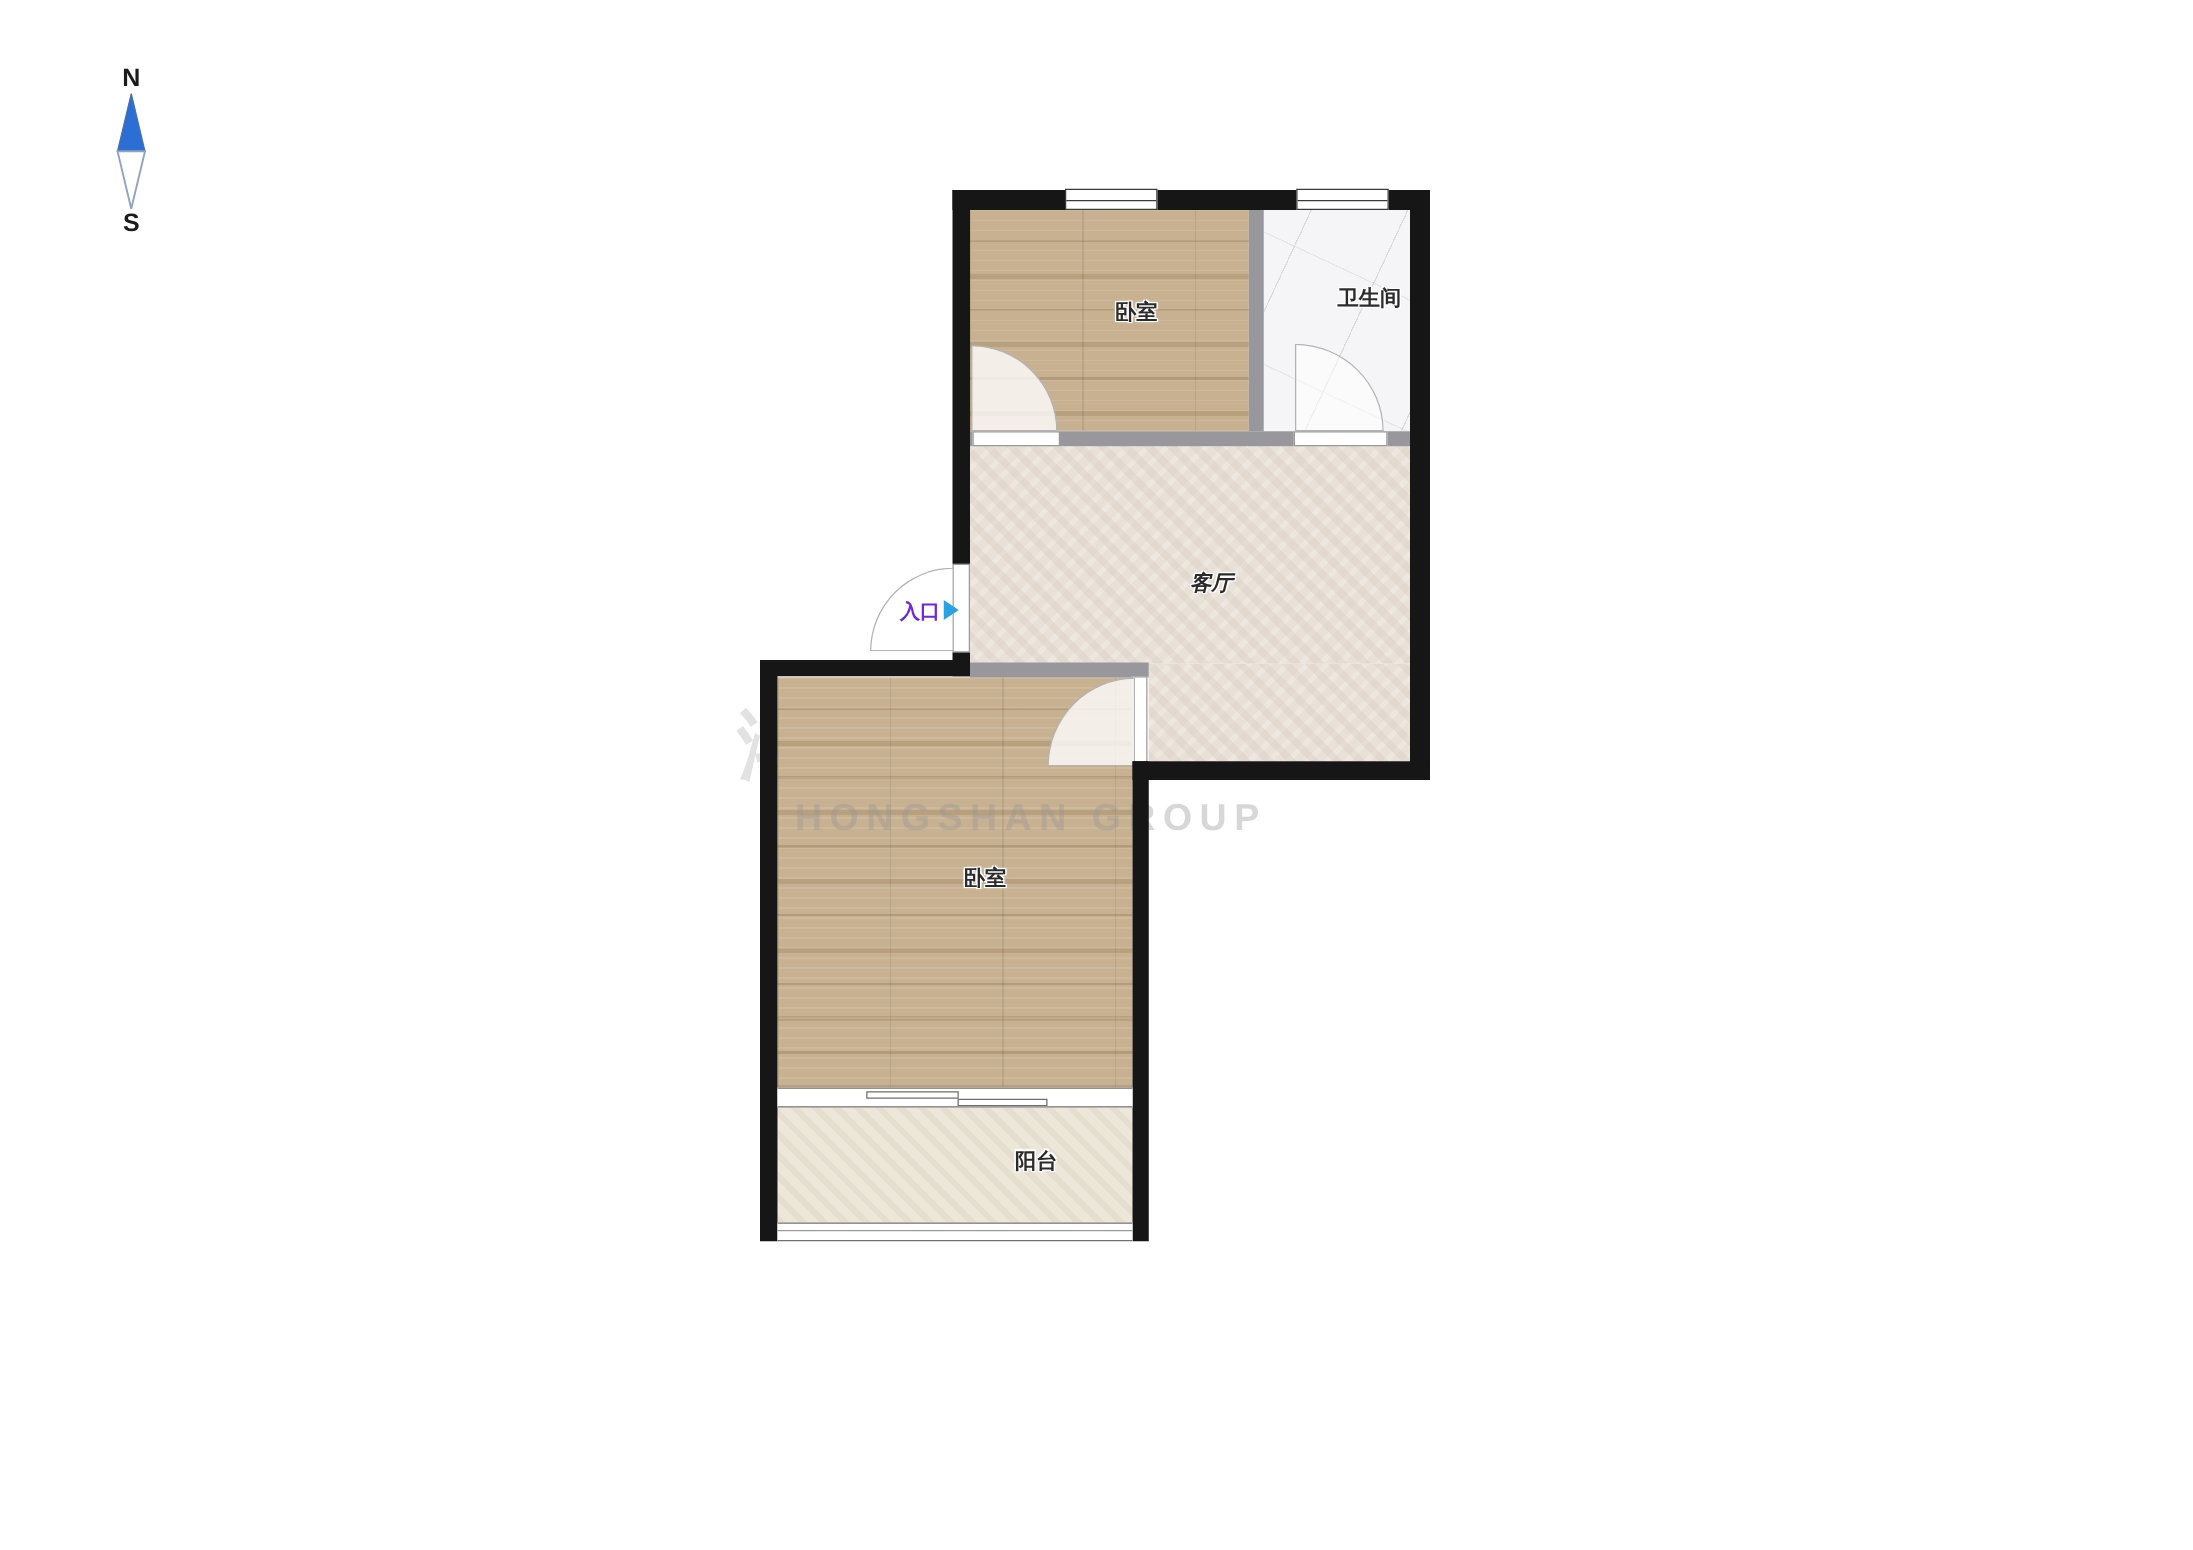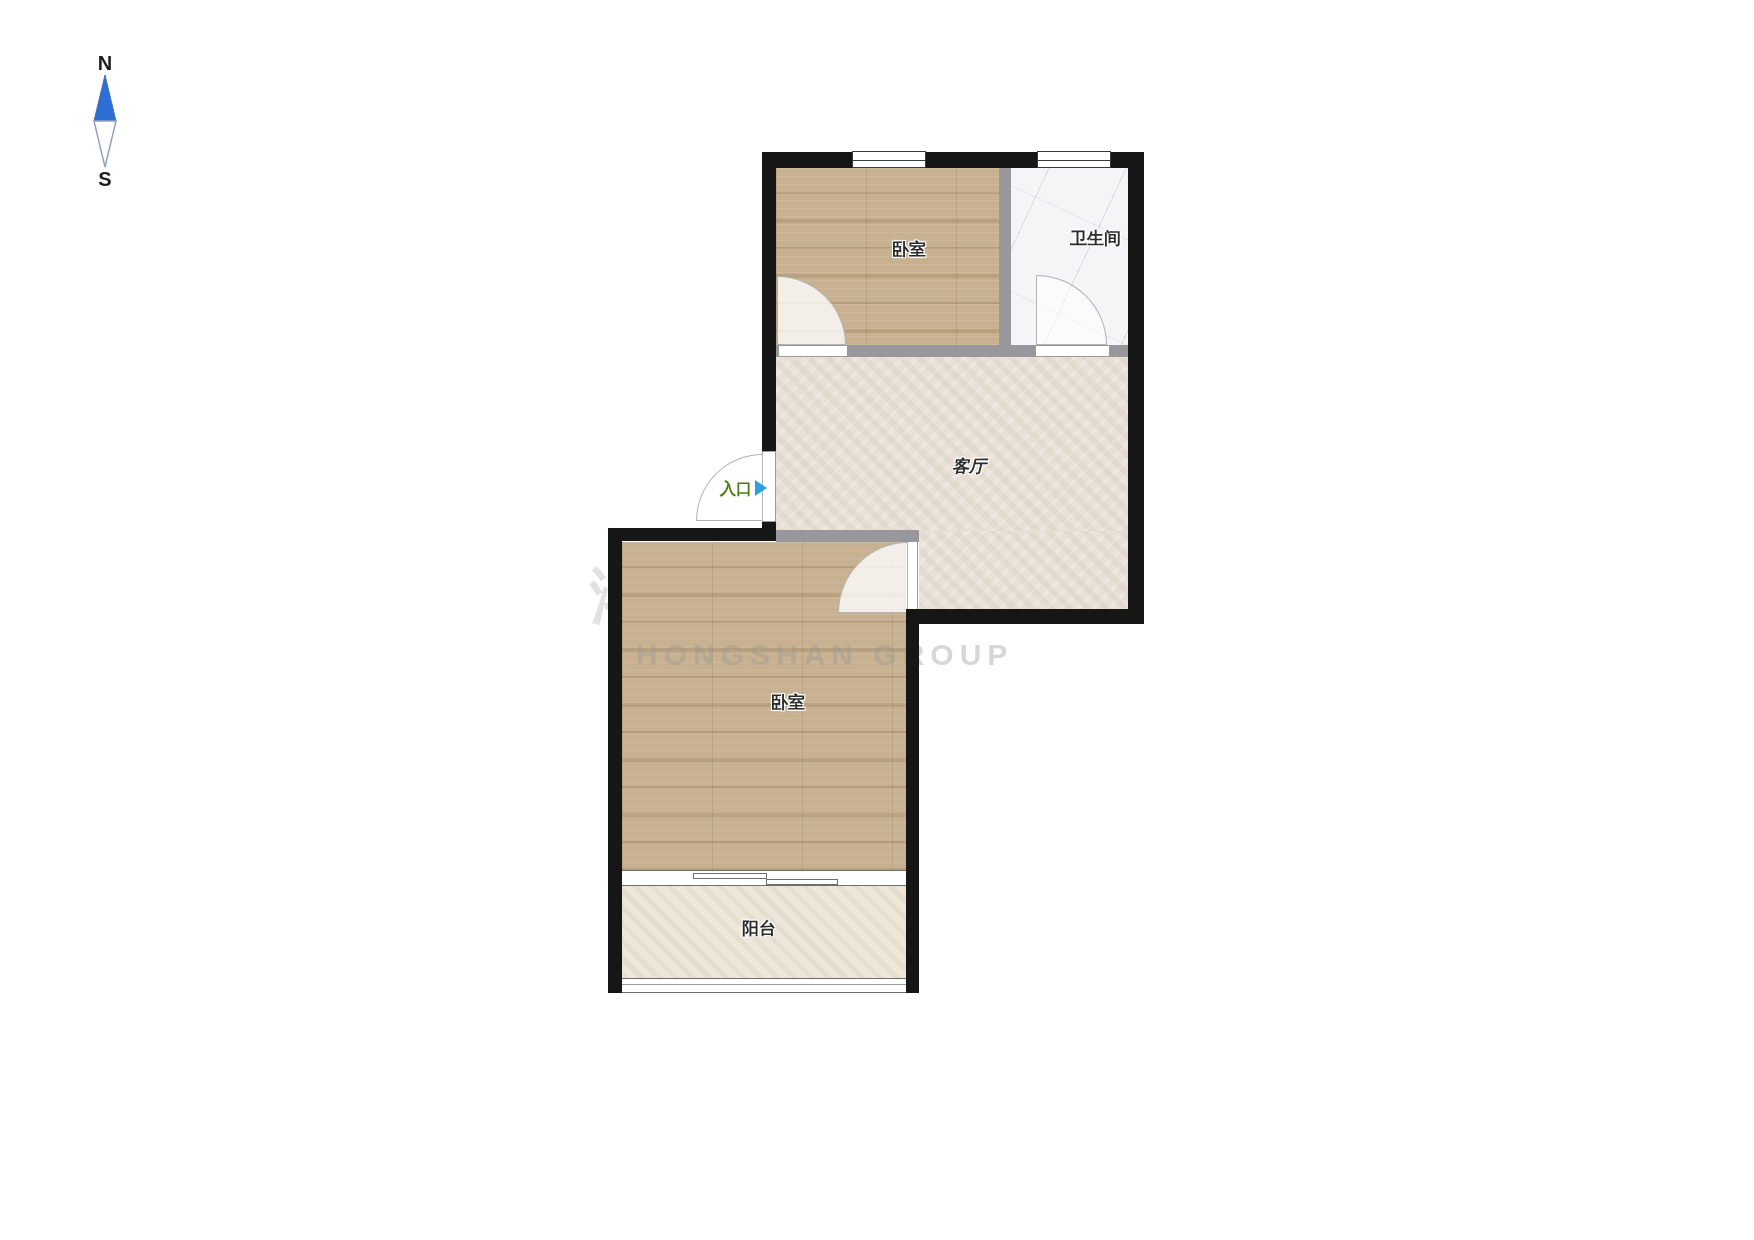--- a/index.html
+++ b/index.html
@@ -47,21 +47,21 @@
 
   
   .leaf{position:absolute;background:#fff;border:1px solid #9a9a9a;z-index:5;box-sizing:border-box;}
   .wedge{position:absolute;border:1px solid #b3b3b3;z-index:5;box-sizing:border-box;background:rgba(255,255,255,0.78);}
   .r-tl{border-top-left-radius:100% 100%;}
   .r-tr{border-top-right-radius:100% 100%;}
 
   
   .rlabel{position:absolute;z-index:8;font-weight:bold;font-size:17px;color:#2b2b2b;text-align:right;
     text-shadow:-1px -1px 0 #fff,1px -1px 0 #fff,-1px 1px 0 #fff,1px 1px 0 #fff,0 0 3px #fff;}
-  .entrance-label{position:absolute;z-index:8;font-weight:bold;font-size:16px;color:#4d7c0f;text-align:right;font-family:Liberation Serif, serif;}
+  .entrance-label{position:absolute;z-index:8;font-weight:bold;font-size:16px;color:#6d28d9;text-align:right;font-family:Liberation Serif, serif;}
   .entrance-arrow{position:absolute;z-index:8;width:0;height:0;
     border-top:8px solid transparent;border-bottom:8px solid transparent;border-left:12px solid #2ba2e0;}
 
   
   .compass{position:absolute;left:82px;top:52px;width:46px;text-align:center;z-index:8;}
   .compass .letter{font-weight:bold;font-size:20px;color:#1b1b1b;line-height:22px;}
 
   
   .wm1{position:absolute;left:590px;top:556px;width:440px;z-index:1;font-size:62px;font-weight:bold;
        letter-spacing:12px;color:rgba(140,140,140,0.25);white-space:nowrap;}
@@ -122,18 +122,18 @@
     <div class="panel" style="left:71px;top:2px;width:74px;height:6px;"></div>
     <div class="panel" style="left:144px;top:8px;width:72px;height:6px;"></div>
   </div>
 
   <div class="railing" style="left:622px;top:978px;width:284px;height:15px;"></div>
 
   <div class="rlabel" style="left:846px;top:238px;width:80px;">卧室</div>
   <div class="rlabel" style="left:1021px;top:227px;width:100px;">卫生间</div>
   <div class="rlabel" style="left:906px;top:455px;width:80px;font-style:italic;">客厅</div>
   <div class="rlabel" style="left:725px;top:691px;width:80px;">卧室</div>
-  <div class="rlabel" style="left:696px;top:917px;width:80px;">阳台</div>
+  <div class="rlabel" style="left:766px;top:917px;width:80px;">阳台</div>
 
   <div class="entrance-label" style="left:700px;top:479px;width:52px;">入口</div>
   <div class="entrance-arrow" style="left:755px;top:480px;"></div>
 
 </div>
 
 </body></html>

